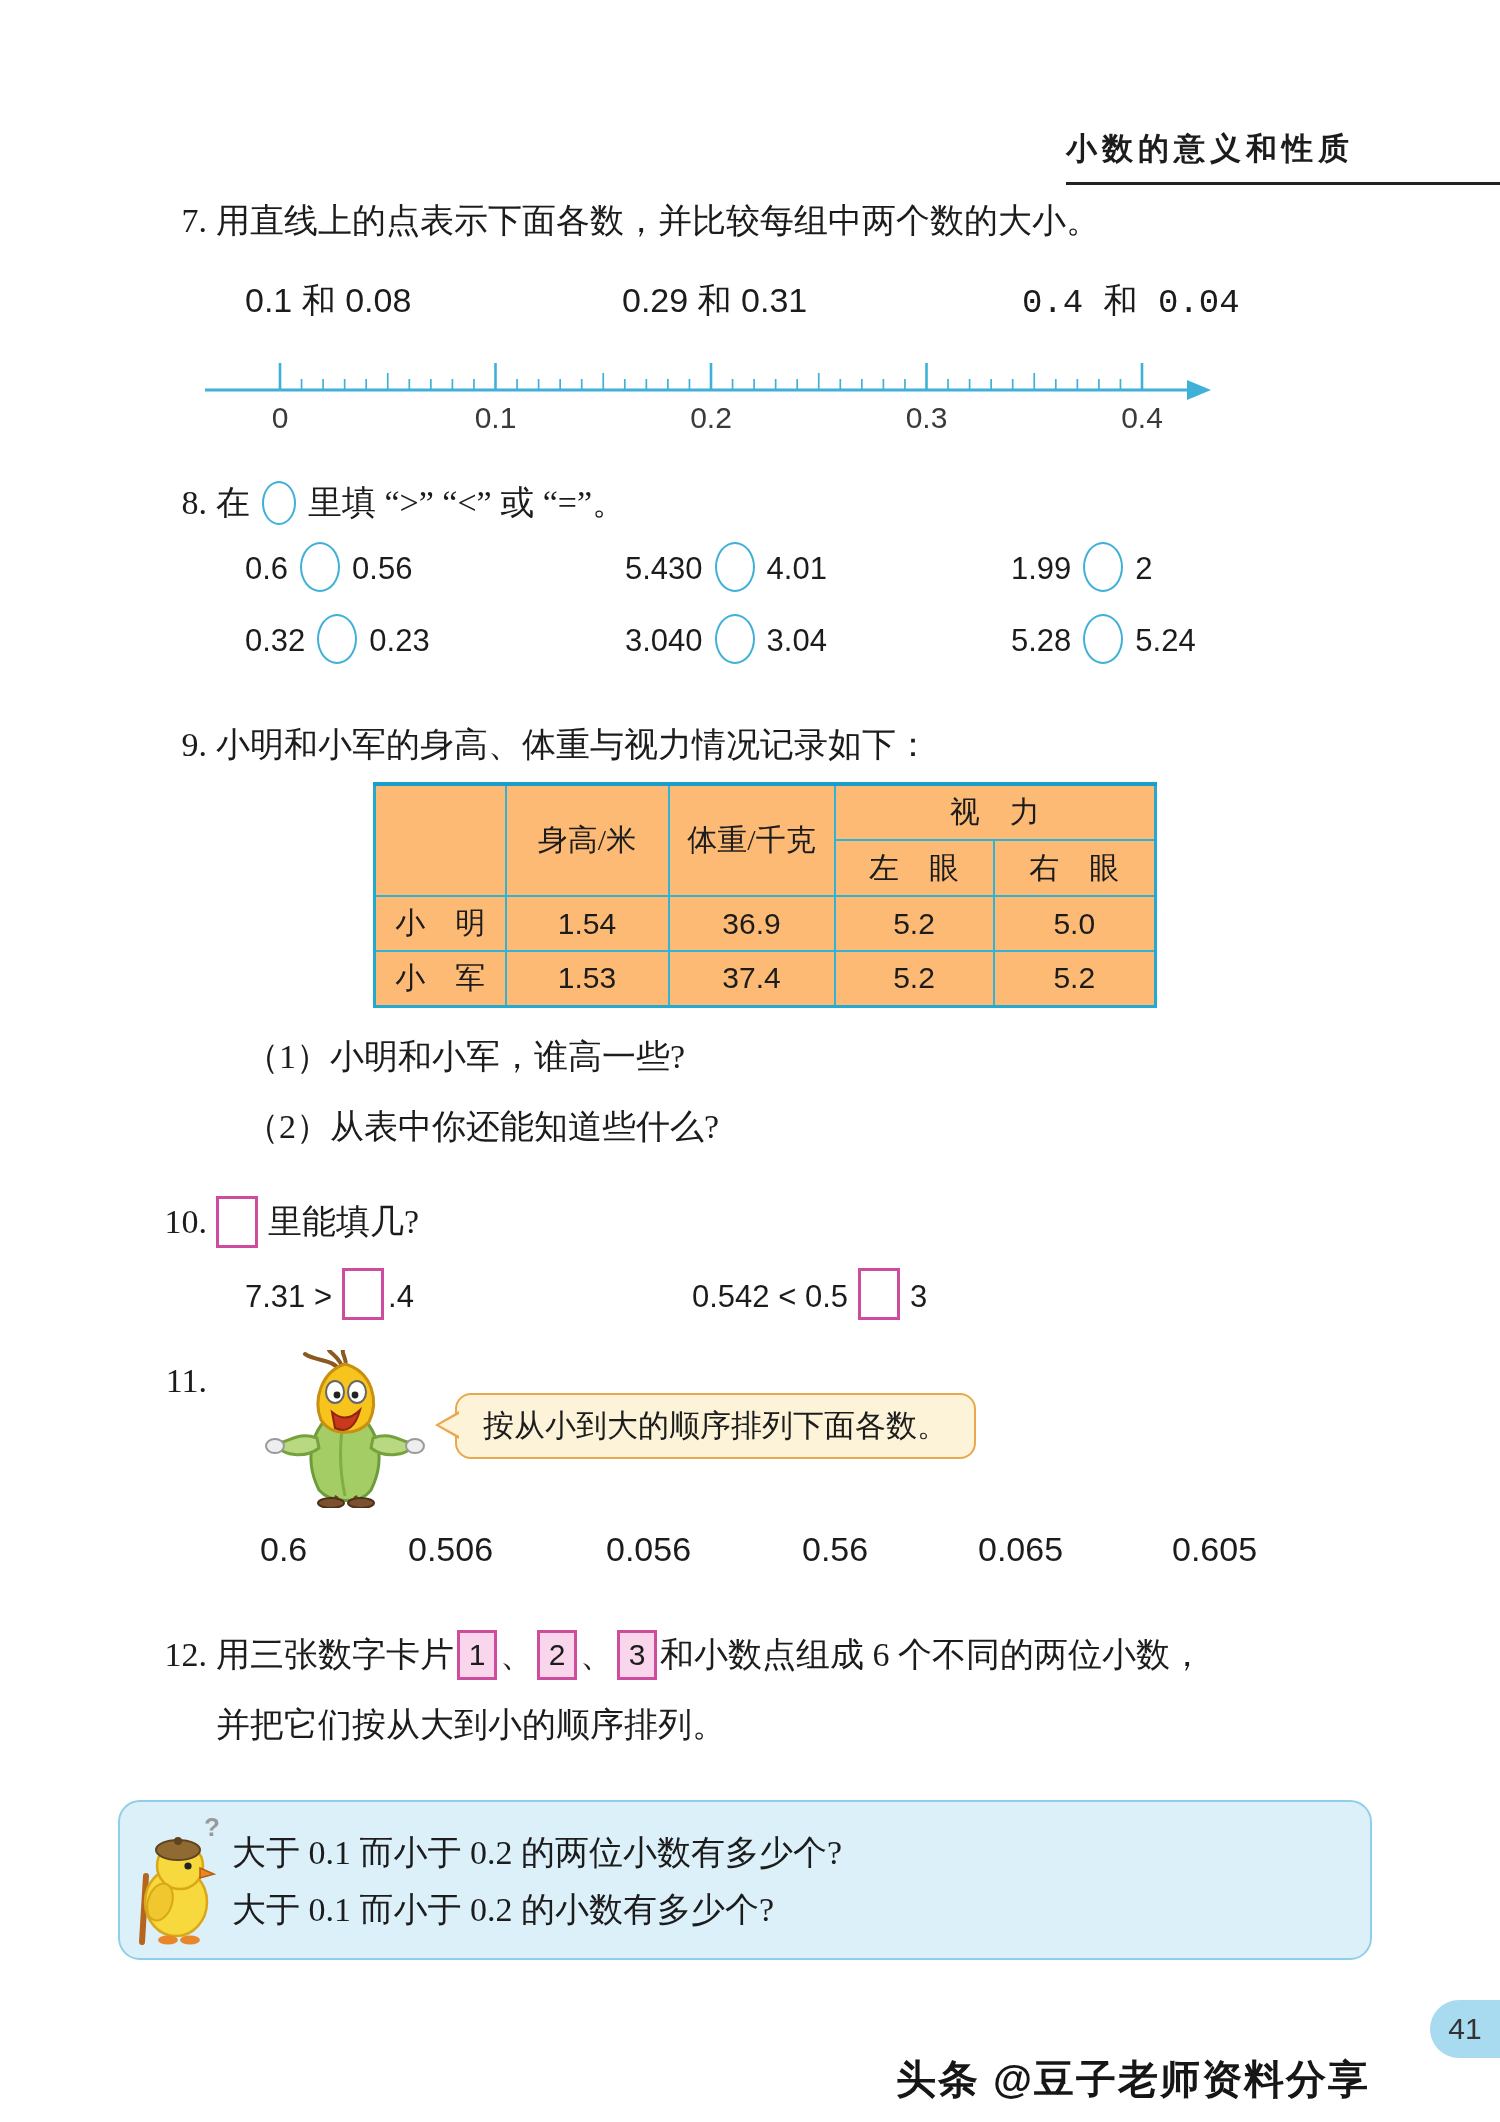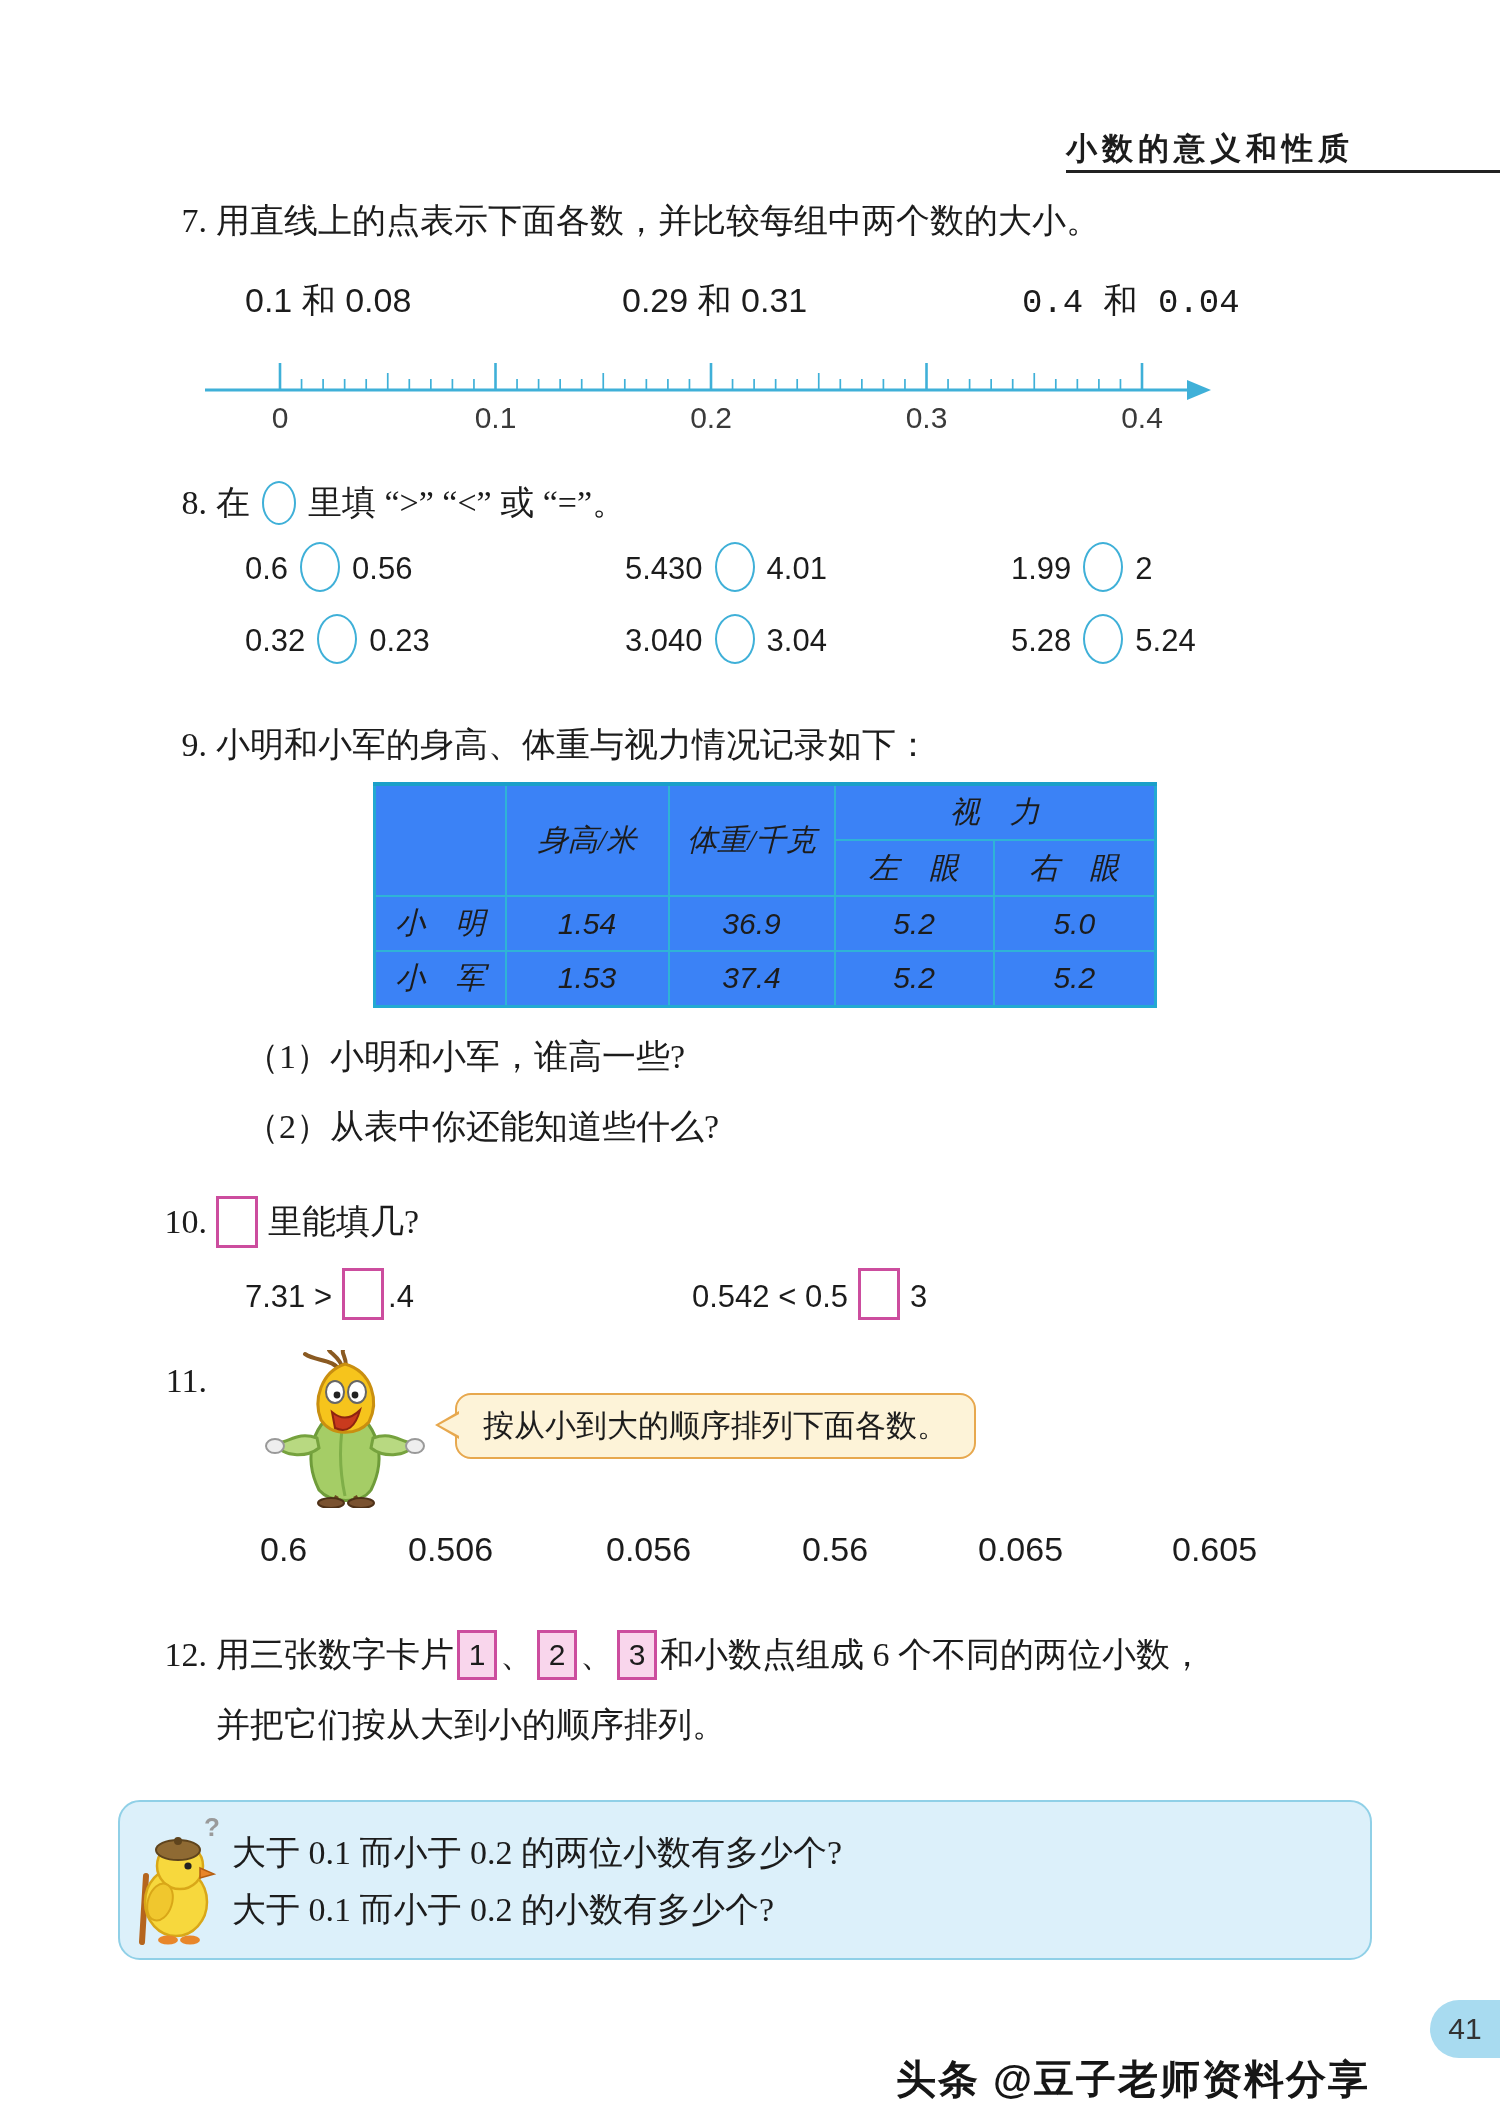--- a/index.html
+++ b/index.html
@@ -2,32 +2,32 @@
 <html><head>
 <meta charset="utf-8">
 <style>
   html,body{margin:0;padding:0;background:#fff;}
   #page{position:relative;width:1500px;height:2122px;background:#ffffff;overflow:hidden;
         font-family:"Liberation Serif", serif;color:#1c1c1c;}
   .abs{position:absolute;}
   .num{font-family:"Liberation Sans", sans-serif;}
   
   .hdr{left:1066px;top:128px;width:434px;border-bottom:3px solid #222;
-       font-size:31px;font-weight:bold;letter-spacing:5px;}
+       padding-bottom:12px;font-size:31px;font-weight:bold;letter-spacing:5px;}
   
   .ex-title{left:133px;font-size:34px;display:flex;align-items:center;white-space:nowrap;}
   .exnum{display:inline-block;width:74px;text-align:right;margin-right:9px;flex:0 0 auto;}
   
   .pair{font-size:34px;}
   
   .circle{display:inline-block;width:36px;height:46px;border:2.5px solid #3fb0d8;
           border-radius:50%;vertical-align:-13px;margin:0 12px;background:#fff;}
   .cmp{font-size:31px;white-space:nowrap;text-align:center;}
   
-  table.vt{border-collapse:collapse;background:#3b82f6;table-layout:fixed;font-style:italic;}
+  table.vt{border-collapse:collapse;background:#fdba74;table-layout:fixed;}
   table.vt td{border:2px solid #2fb3d6;text-align:center;vertical-align:middle;
               font-size:30px;padding:0;}
   table.vt{border:3px solid #23a9d2;border-top:4px solid #1b9fc9;}
   .tnum{font-family:"Liberation Sans", sans-serif;font-size:31px;}
   
   .pinkbox{display:inline-block;width:36px;height:46px;border:3px solid #cc4d9e;
            background:#fff;vertical-align:-13px;margin:0 10px;}
   .card{display:inline-flex;width:34px;height:44px;border:3px solid #cc4d9e;background:#f9d6ec;
         align-items:center;justify-content:center;font-family:"Liberation Sans", sans-serif;
         font-size:30px;vertical-align:-11px;margin:0 3px;}

